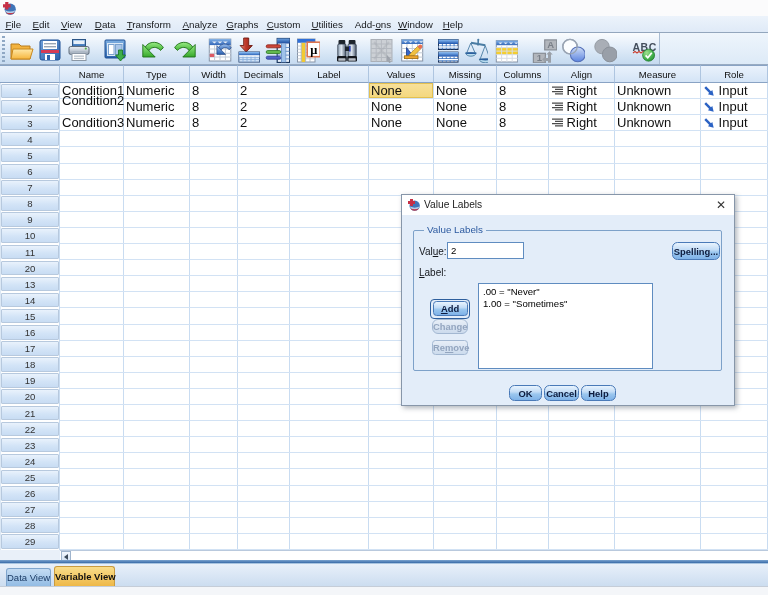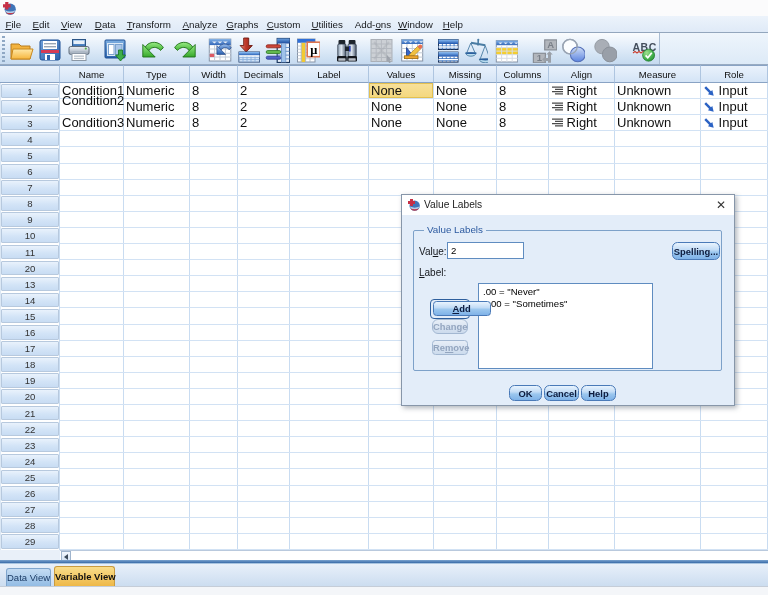--- a/index.html
+++ b/index.html
@@ -535,18 +535,18 @@
 </div>
 <div class="group">
       <div class="group-label">Value Labels</div>
     </div>
 <div class="dlab" style="left:17px;top:51px">Val<u>u</u>e:</div>
 <div class="dinput" style="left:45px;top:47px;width:77px;height:17px">2</div>
 <div class="btn" style="left:270px;top:47px;width:48px;height:18px;line-height:17px">Spelling...</div>
 <div class="dlab" style="left:17px;top:72px"><u>L</u>abel:</div>
 <div id="listbox">.00 = "Never"<br>1.00 = "Sometimes"</div>
 <div class="abs" style="left:28px;top:103.5px;width:40px;height:20px;border:1.5px solid #2e5f9d;border-radius:4px"></div>
-<div class="btn" style="left:30.5px;top:106px;width:58px;height:15px;line-height:14px;border-radius:3.5px"><u>A</u>dd</div>
+<div class="btn" style="left:30.5px;top:106px;width:35px;height:15px;line-height:14px;border-radius:3.5px"><u>A</u>dd</div>
 <div class="btn btn-dis" style="left:30px;top:124px;width:36px;height:15px;line-height:14px;border-radius:6px">Change</div>
 <div class="btn btn-dis" style="left:30px;top:144.5px;width:36px;height:15px;line-height:14px;border-radius:3.5px">Re<u>m</u>ove</div>
 <div class="btn" style="left:107px;top:190px;width:33px;height:16px;line-height:15px">OK</div>
 <div class="btn" style="left:142px;top:190px;width:35px;height:16px;line-height:15px">Cancel</div>
 <div class="btn" style="left:179px;top:190px;width:35px;height:16px;line-height:15px">Help</div>
 </div>
 </body></html>

